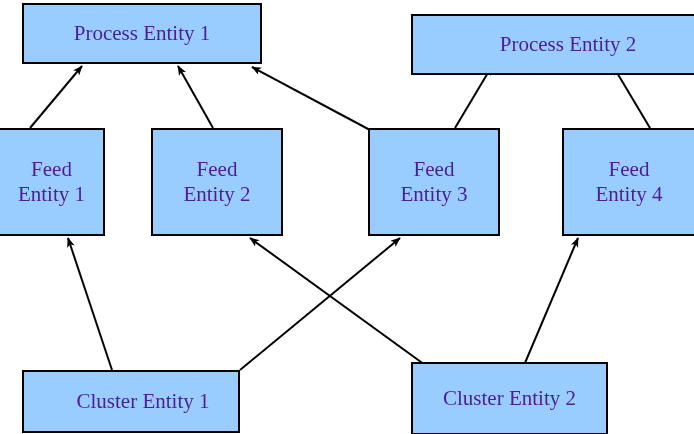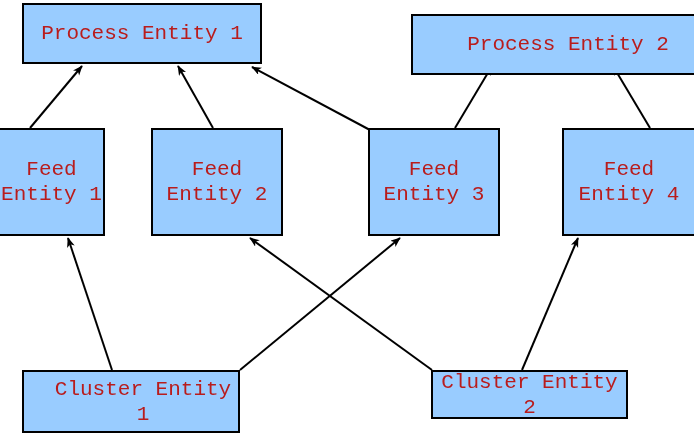--- a/index.html
+++ b/index.html
@@ -25,22 +25,22 @@
   }
   .node {
     position: absolute;
     box-sizing: border-box;
     background: #99ccff;
     border: 2px solid #000000;
     display: flex;
     align-items: center;
     justify-content: center;
     text-align: center;
-    color: #b91c1c;
-    font-family: Liberation Mono, monospace;
+    color: #4c1d95;
+    font-family: Liberation Serif, serif;
     font-size: 21px;
     line-height: 25px;
     white-space: pre-line;
     z-index: 2;
   }
   .node.process { font-size: 21px; }
   .node.feed    { font-size: 21px; }
   .node.cluster { font-size: 21px; }
 </style>
 </head>
@@ -70,15 +70,15 @@
       <div class="node process" style="left: 411px; top: 3px; width: 314px; height: 61px; background: rgb(153, 204, 255); border-color: rgb(0, 0, 0); margin-top: 11px;"><span>Process Entity 2</span></div>
       <div class="node feed" style="left: -2px; top: 128px; width: 107px; height: 108px; background: rgb(153, 204, 255); border-color: rgb(0, 0, 0);"><span>Feed
 Entity 1</span></div>
       <div class="node feed" style="left: 151px; top: 128px; width: 132px; height: 108px; background: rgb(153, 204, 255); border-color: rgb(0, 0, 0);"><span>Feed
 Entity 2</span></div>
       <div class="node feed" style="left: 368px; top: 128px; width: 132px; height: 108px; background: rgb(153, 204, 255); border-color: rgb(0, 0, 0);"><span>Feed
 Entity 3</span></div>
       <div class="node feed" style="left: 562px; top: 128px; width: 134px; height: 108px; background: rgb(153, 204, 255); border-color: rgb(0, 0, 0);"><span>Feed
 Entity 4</span></div>
       <div class="node cluster" style="left: 22px; top: 370px; width: 218px; height: 63px; background: rgb(153, 204, 255); border-color: rgb(0, 0, 0); padding-left: 24px;"><span>Cluster Entity 1</span></div>
-      <div class="node cluster" style="left: 411px; top: 370px; width: 197px; height: 49px; background: rgb(153, 204, 255); border-color: rgb(0, 0, 0); margin-left: 20px;"><span>Cluster Entity 2</span></div>
+      <div class="node cluster" style="left: 411px; top: 362px; width: 197px; height: 73px; background: rgb(153, 204, 255); border-color: rgb(0, 0, 0);"><span>Cluster Entity 2</span></div>
     </div>
 </div>
 
 </body></html>

